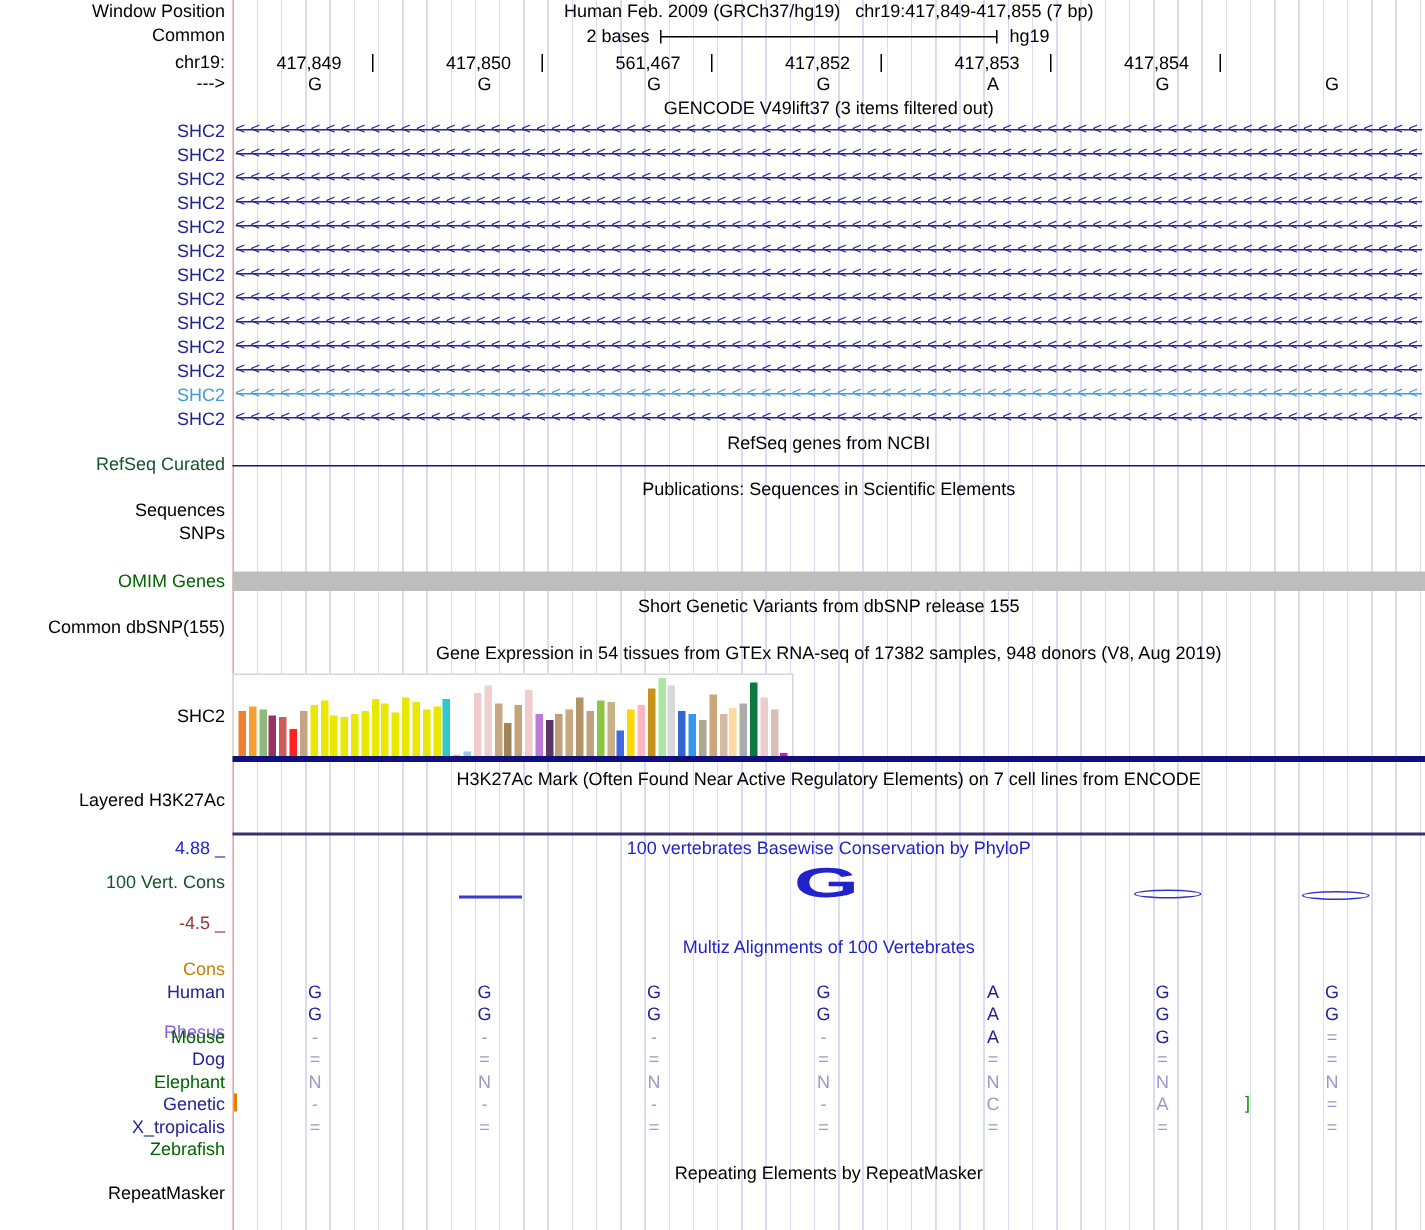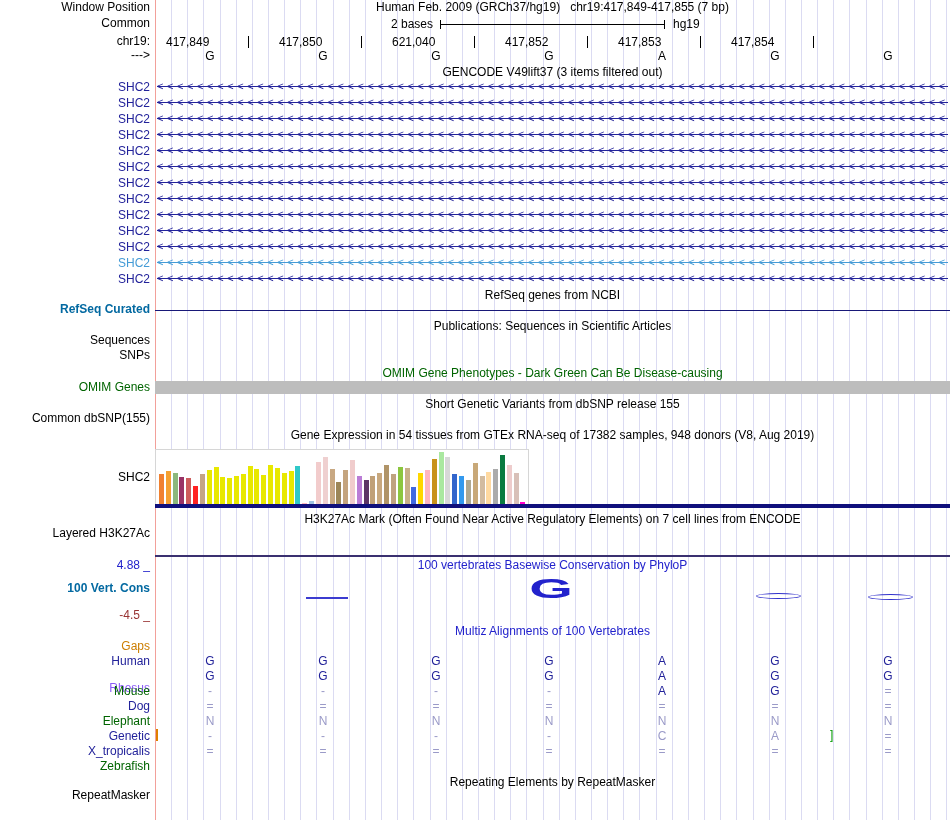--- a/index.html
+++ b/index.html
@@ -7,31 +7,31 @@
     position:relative; width:950px; height:820px; overflow:hidden;
     font-family:"Liberation Sans", sans-serif; font-size:12px; color:#000; background:#fff;
   }
   .grid {
     position:absolute; left:155px; top:0; width:795px; height:820px;
     background:repeating-linear-gradient(to right, #DBDBF2 0px, #DBDBF2 1px, transparent 1px, transparent 16.15px);
   }
   .left-border { position:absolute; left:155px; top:0; width:1px; height:820px; background:#F2A09A; }
   .lbl { position:absolute; right:800px; text-align:right; white-space:nowrap; line-height:13px; }
   .ttl { position:absolute; left:155px; width:795px; text-align:center; white-space:nowrap; line-height:13px; }
-  .navy { color:#0369a1;font-weight:bold; }
+  .navy { color:#14532d; }
   .green { color:#006400; }
   .blue { color:#2222CC; }
   .red  { color:#993333; }
   .generow { position:absolute; left:157px; width:791px; height:13px; overflow:hidden;
     font-size:11px; letter-spacing:3.6px; line-height:12px; white-space:nowrap; }
   .generow .rowline { position:absolute; left:0; top:6px; width:100%; height:1px; }
   .generow .chev { position:relative; }
   .hline { position:absolute; left:155px; width:795px; }
   .tick { position:absolute; width:1px; height:12px; background:#000; }
-  .coordlbl { position:absolute; width:80px; text-align:left; white-space:nowrap; }
+  .coordlbl { position:absolute; width:80px; text-align:center; white-space:nowrap; }
   .baseletter { position:absolute; transform:translateX(-50%); white-space:pre; }
   .chartbox { position:absolute; left:155px; top:449px; width:374px; height:57px;
     background:#fff; border:1px solid #D6D6D6; box-sizing:border-box; }
   .bar { position:absolute; bottom:0; width:5px; }
   .lens { position:absolute; border:1.5px solid #3333CC; border-radius:50%; background:transparent; box-sizing:border-box; }
   .mcell { position:absolute; transform:translateX(-50%); font-size:12px; line-height:13px; }
   .kS { color:#22229A; }
   .kW { color:#9A9AC8; }
 </style>
 </head>
@@ -53,21 +53,21 @@
   <div style="position:absolute; left:440px; top:20px; width:1px; height:9px; background:#000;"></div>
   <div style="position:absolute; left:664px; top:20px; width:1px; height:9px; background:#000;"></div>
   <div style="position:absolute; left:673px; top:17px;">hg19</div>
 
   <div class="lbl" style="top:35px">chr19:</div>
   <div id="coord-row">
       <div class="coordlbl" style="left: 166px; top: 35px;">417,849</div>
       <div class="tick" style="left: 248px; top: 36px;"></div>
       <div class="coordlbl" style="left: 279px; top: 35px;">417,850</div>
       <div class="tick" style="left: 361px; top: 36px;"></div>
-      <div class="coordlbl" style="left: 392px; top: 35px;">621,040</div>
+      <div class="coordlbl" style="left: 392px; top: 35px;">561,467</div>
       <div class="tick" style="left: 474px; top: 36px;"></div>
       <div class="coordlbl" style="left: 505px; top: 35px;">417,852</div>
       <div class="tick" style="left: 587px; top: 36px;"></div>
       <div class="coordlbl" style="left: 618px; top: 35px;">417,853</div>
       <div class="tick" style="left: 700px; top: 36px;"></div>
       <div class="coordlbl" style="left: 731px; top: 35px;">417,854</div>
       <div class="tick" style="left: 813px; top: 36px;"></div>
     </div>
 
   <div class="lbl" style="top:49px">---&gt;</div>
@@ -147,25 +147,24 @@
       <div class="generow" style="top: 272px; color: rgb(34, 34, 154);">
         <div class="rowline" style="background: rgb(34, 34, 154);"></div>
         <div class="chev">&lt;&lt;&lt;&lt;&lt;&lt;&lt;&lt;&lt;&lt;&lt;&lt;&lt;&lt;&lt;&lt;&lt;&lt;&lt;&lt;&lt;&lt;&lt;&lt;&lt;&lt;&lt;&lt;&lt;&lt;&lt;&lt;&lt;&lt;&lt;&lt;&lt;&lt;&lt;&lt;&lt;&lt;&lt;&lt;&lt;&lt;&lt;&lt;&lt;&lt;&lt;&lt;&lt;&lt;&lt;&lt;&lt;&lt;&lt;&lt;&lt;&lt;&lt;&lt;&lt;&lt;&lt;&lt;&lt;&lt;&lt;&lt;&lt;&lt;&lt;&lt;&lt;&lt;&lt;&lt;&lt;&lt;&lt;&lt;&lt;&lt;&lt;&lt;</div>
       </div>
     </div>
 
   <div class="ttl" style="top:289px">RefSeq genes from NCBI</div>
   <div class="lbl navy" style="top:303px">RefSeq Curated</div>
   <div class="hline" style="top:310px; height:1px; background:#181878;"></div>
 
-  <div class="ttl" style="top:320px">Publications: Sequences in Scientific Articles</div>
+  <div class="ttl" style="top:320px">Publications: Sequences in Scientific Elements</div>
   <div class="lbl" style="top:334px">Sequences</div>
   <div class="lbl" style="top:349px">SNPs</div>
 
-  <div class="ttl green" style="top:367px">OMIM Gene Phenotypes - Dark Green Can Be Disease-causing</div>
   <div class="hline" style="top:381px; height:13px; background:#BDBDBD;"></div>
   <div class="lbl green" style="top:381px">OMIM Genes</div>
 
   <div class="ttl" style="top:398px">Short Genetic Variants from dbSNP release 155</div>
   <div class="lbl" style="top:412px">Common dbSNP(155)</div>
 
   <div class="ttl" style="top:429px">Gene Expression in 54 tissues from GTEx RNA-seq of 17382 samples, 948 donors (V8, Aug 2019)</div>
   <div class="lbl" style="top:471px">SHC2</div>
   <div class="chartbox">
       <div id="gtex-bars">
@@ -235,21 +234,21 @@
   <div class="ttl blue" style="top:559px">100 vertebrates Basewise Conservation by PhyloP</div>
   <div class="lbl navy" style="top:582px">100 Vert. Cons</div>
   <div class="lbl red" style="top:609px">-4.5 _</div>
   <div style="position:absolute; left:306px; top:597px; width:42px; height:2px; background:#3B3BD0;"></div>
   <div style="position:absolute; left:529px; top:577px; width:44px; text-align:center; font-size:28px; font-weight:bold; color:#2222CC; line-height:24px; transform:scaleX(2.0); transform-origin:center;">G</div>
   <div class="lens" style="left:756px; top:593px; width:45px; height:6px;"></div>
   <div class="lens" style="left:868px; top:594px; width:45px; height:6px;"></div>
 
   <div class="ttl blue" style="top:625px">Multiz Alignments of 100 Vertebrates</div>
   <div id="multiz-rows">
-      <div class="lbl" style="top: 640px; color: rgb(204, 126, 0);">Gaps</div>
+      <div class="lbl" style="top: 640px; color: rgb(204, 126, 0);">Cons</div>
       <div class="lbl" style="top: 655px; color: rgb(34, 34, 154);">Human</div>
       <div class="mcell kS" style="left: 210px; top: 655px;">G</div>
       <div class="mcell kS" style="left: 323px; top: 655px;">G</div>
       <div class="mcell kS" style="left: 436px; top: 655px;">G</div>
       <div class="mcell kS" style="left: 549px; top: 655px;">G</div>
       <div class="mcell kS" style="left: 662px; top: 655px;">A</div>
       <div class="mcell kS" style="left: 775px; top: 655px;">G</div>
       <div class="mcell kS" style="left: 888px; top: 655px;">G</div>
       <div class="lbl" style="top: 682px; color: #8b5cf6;">Rhesus</div>
       <div class="mcell kS" style="left: 210px; top: 670px;">G</div>

